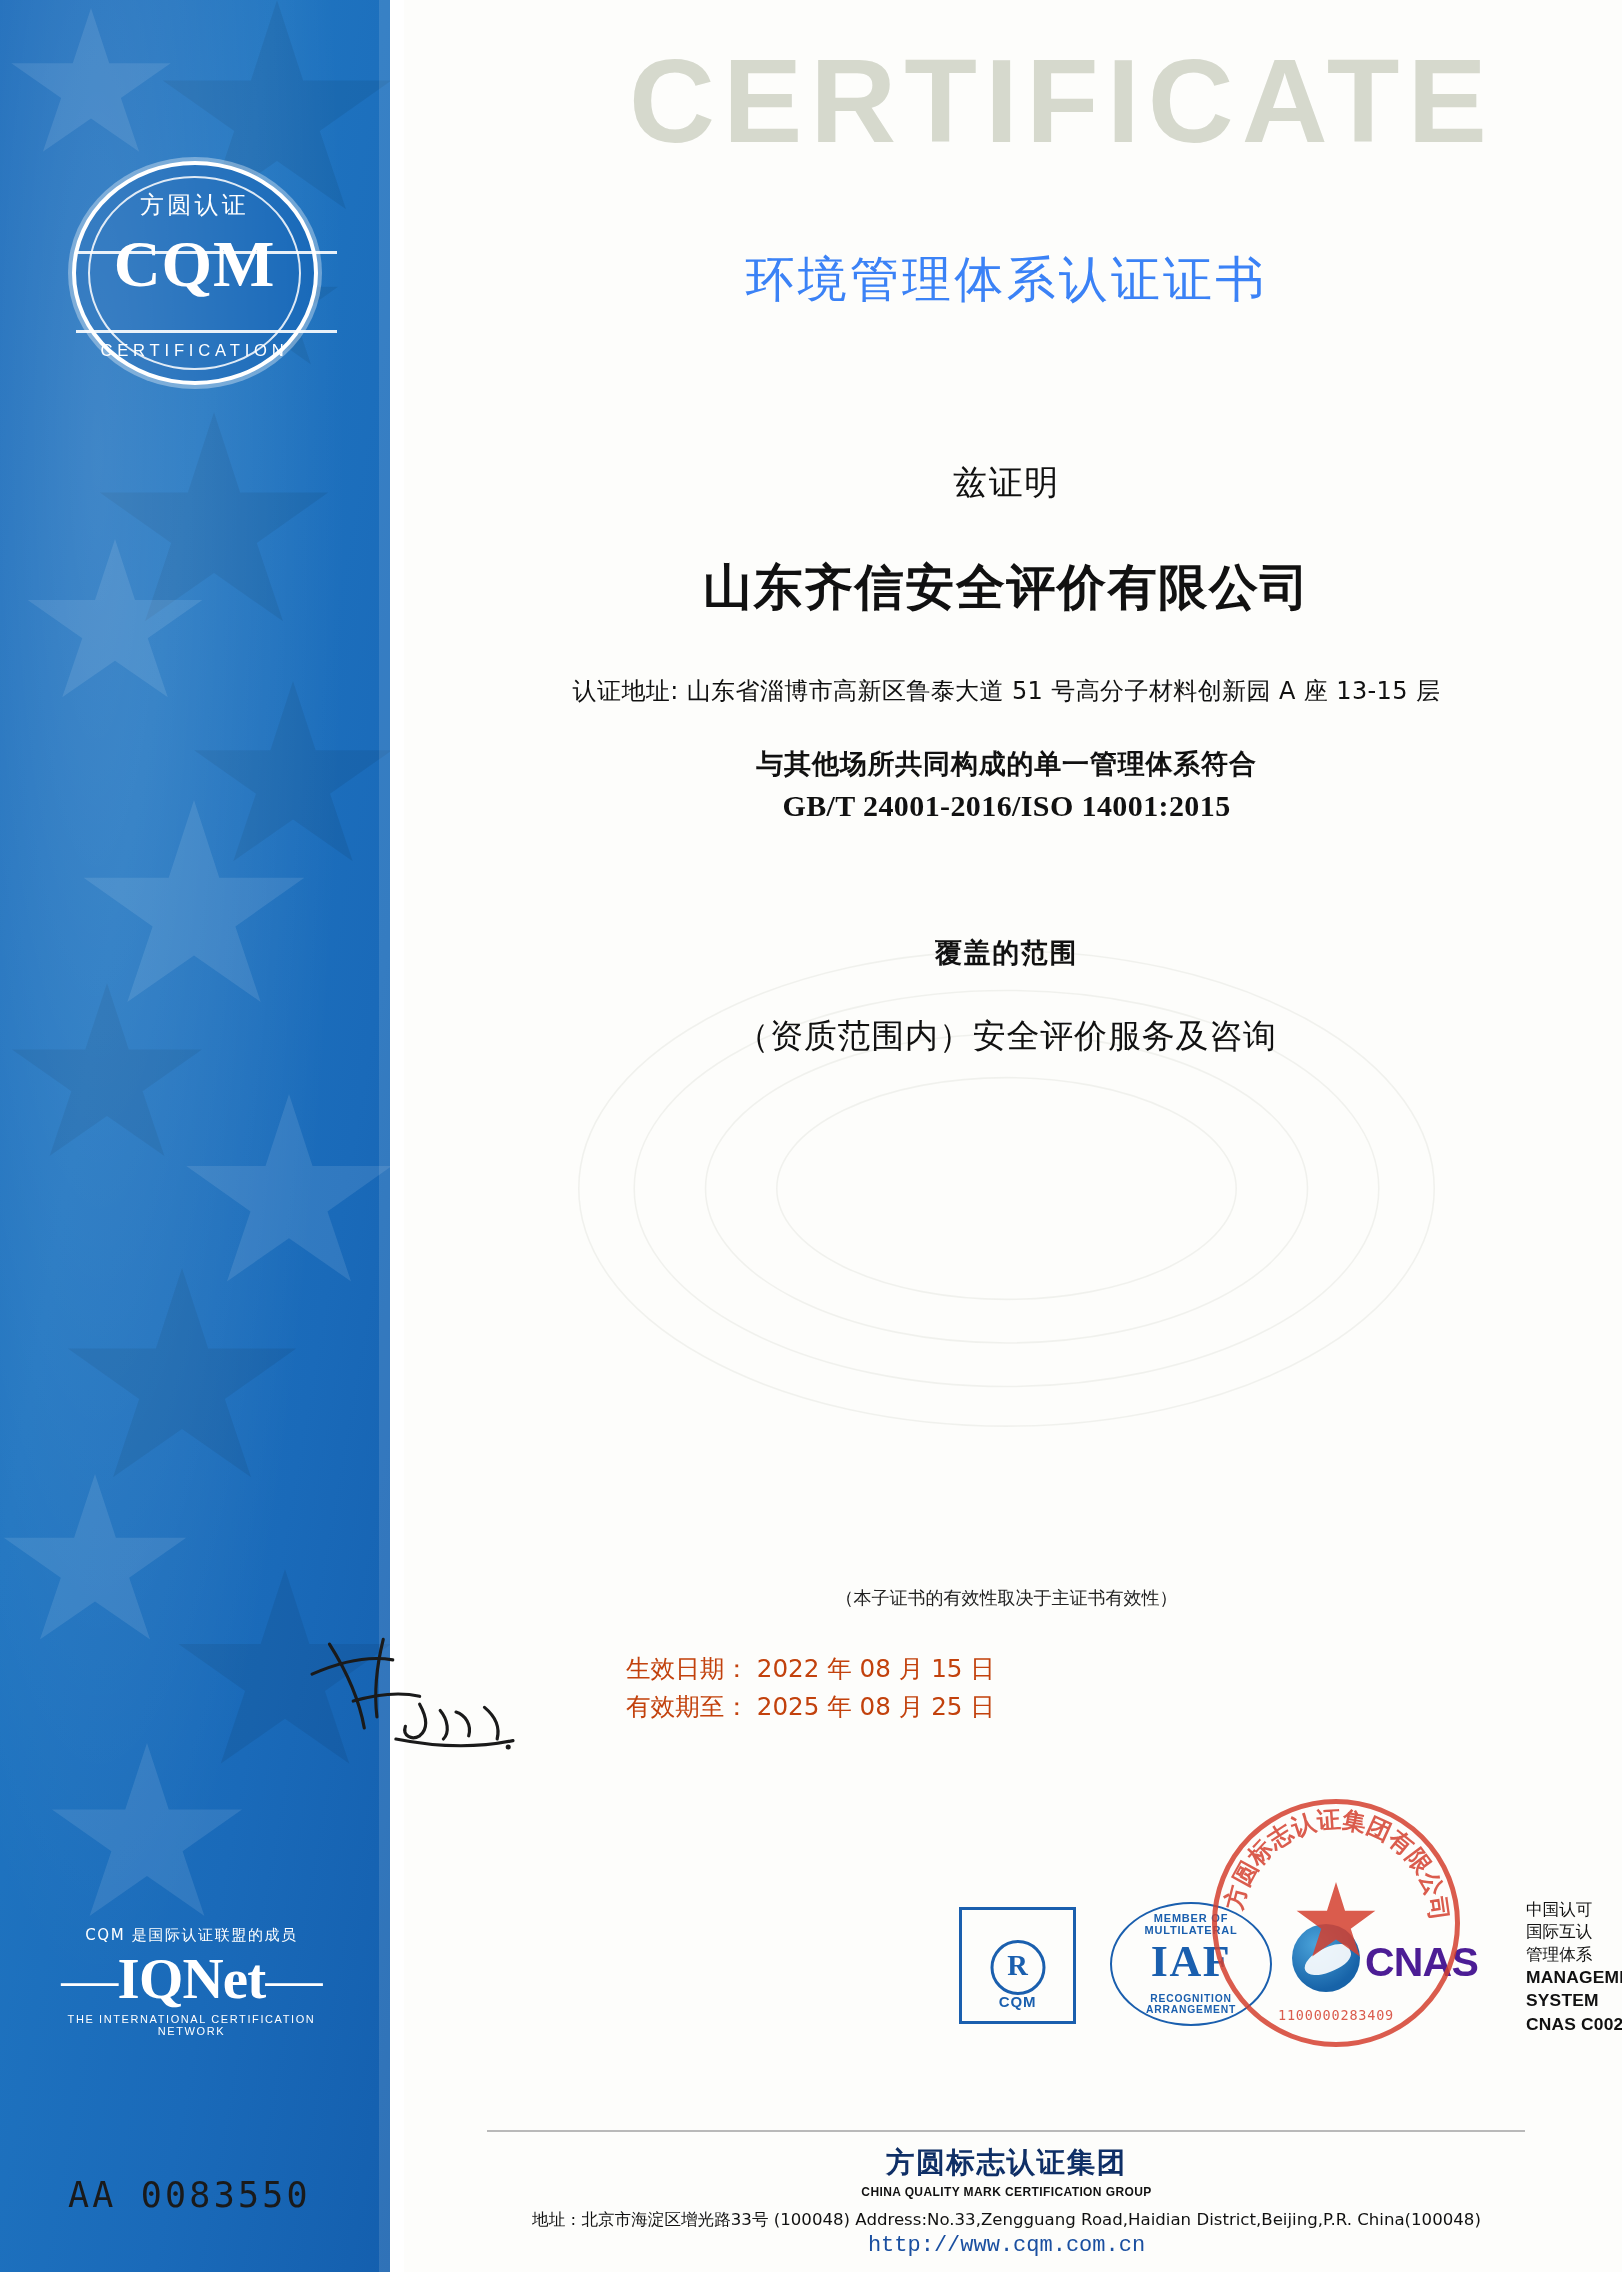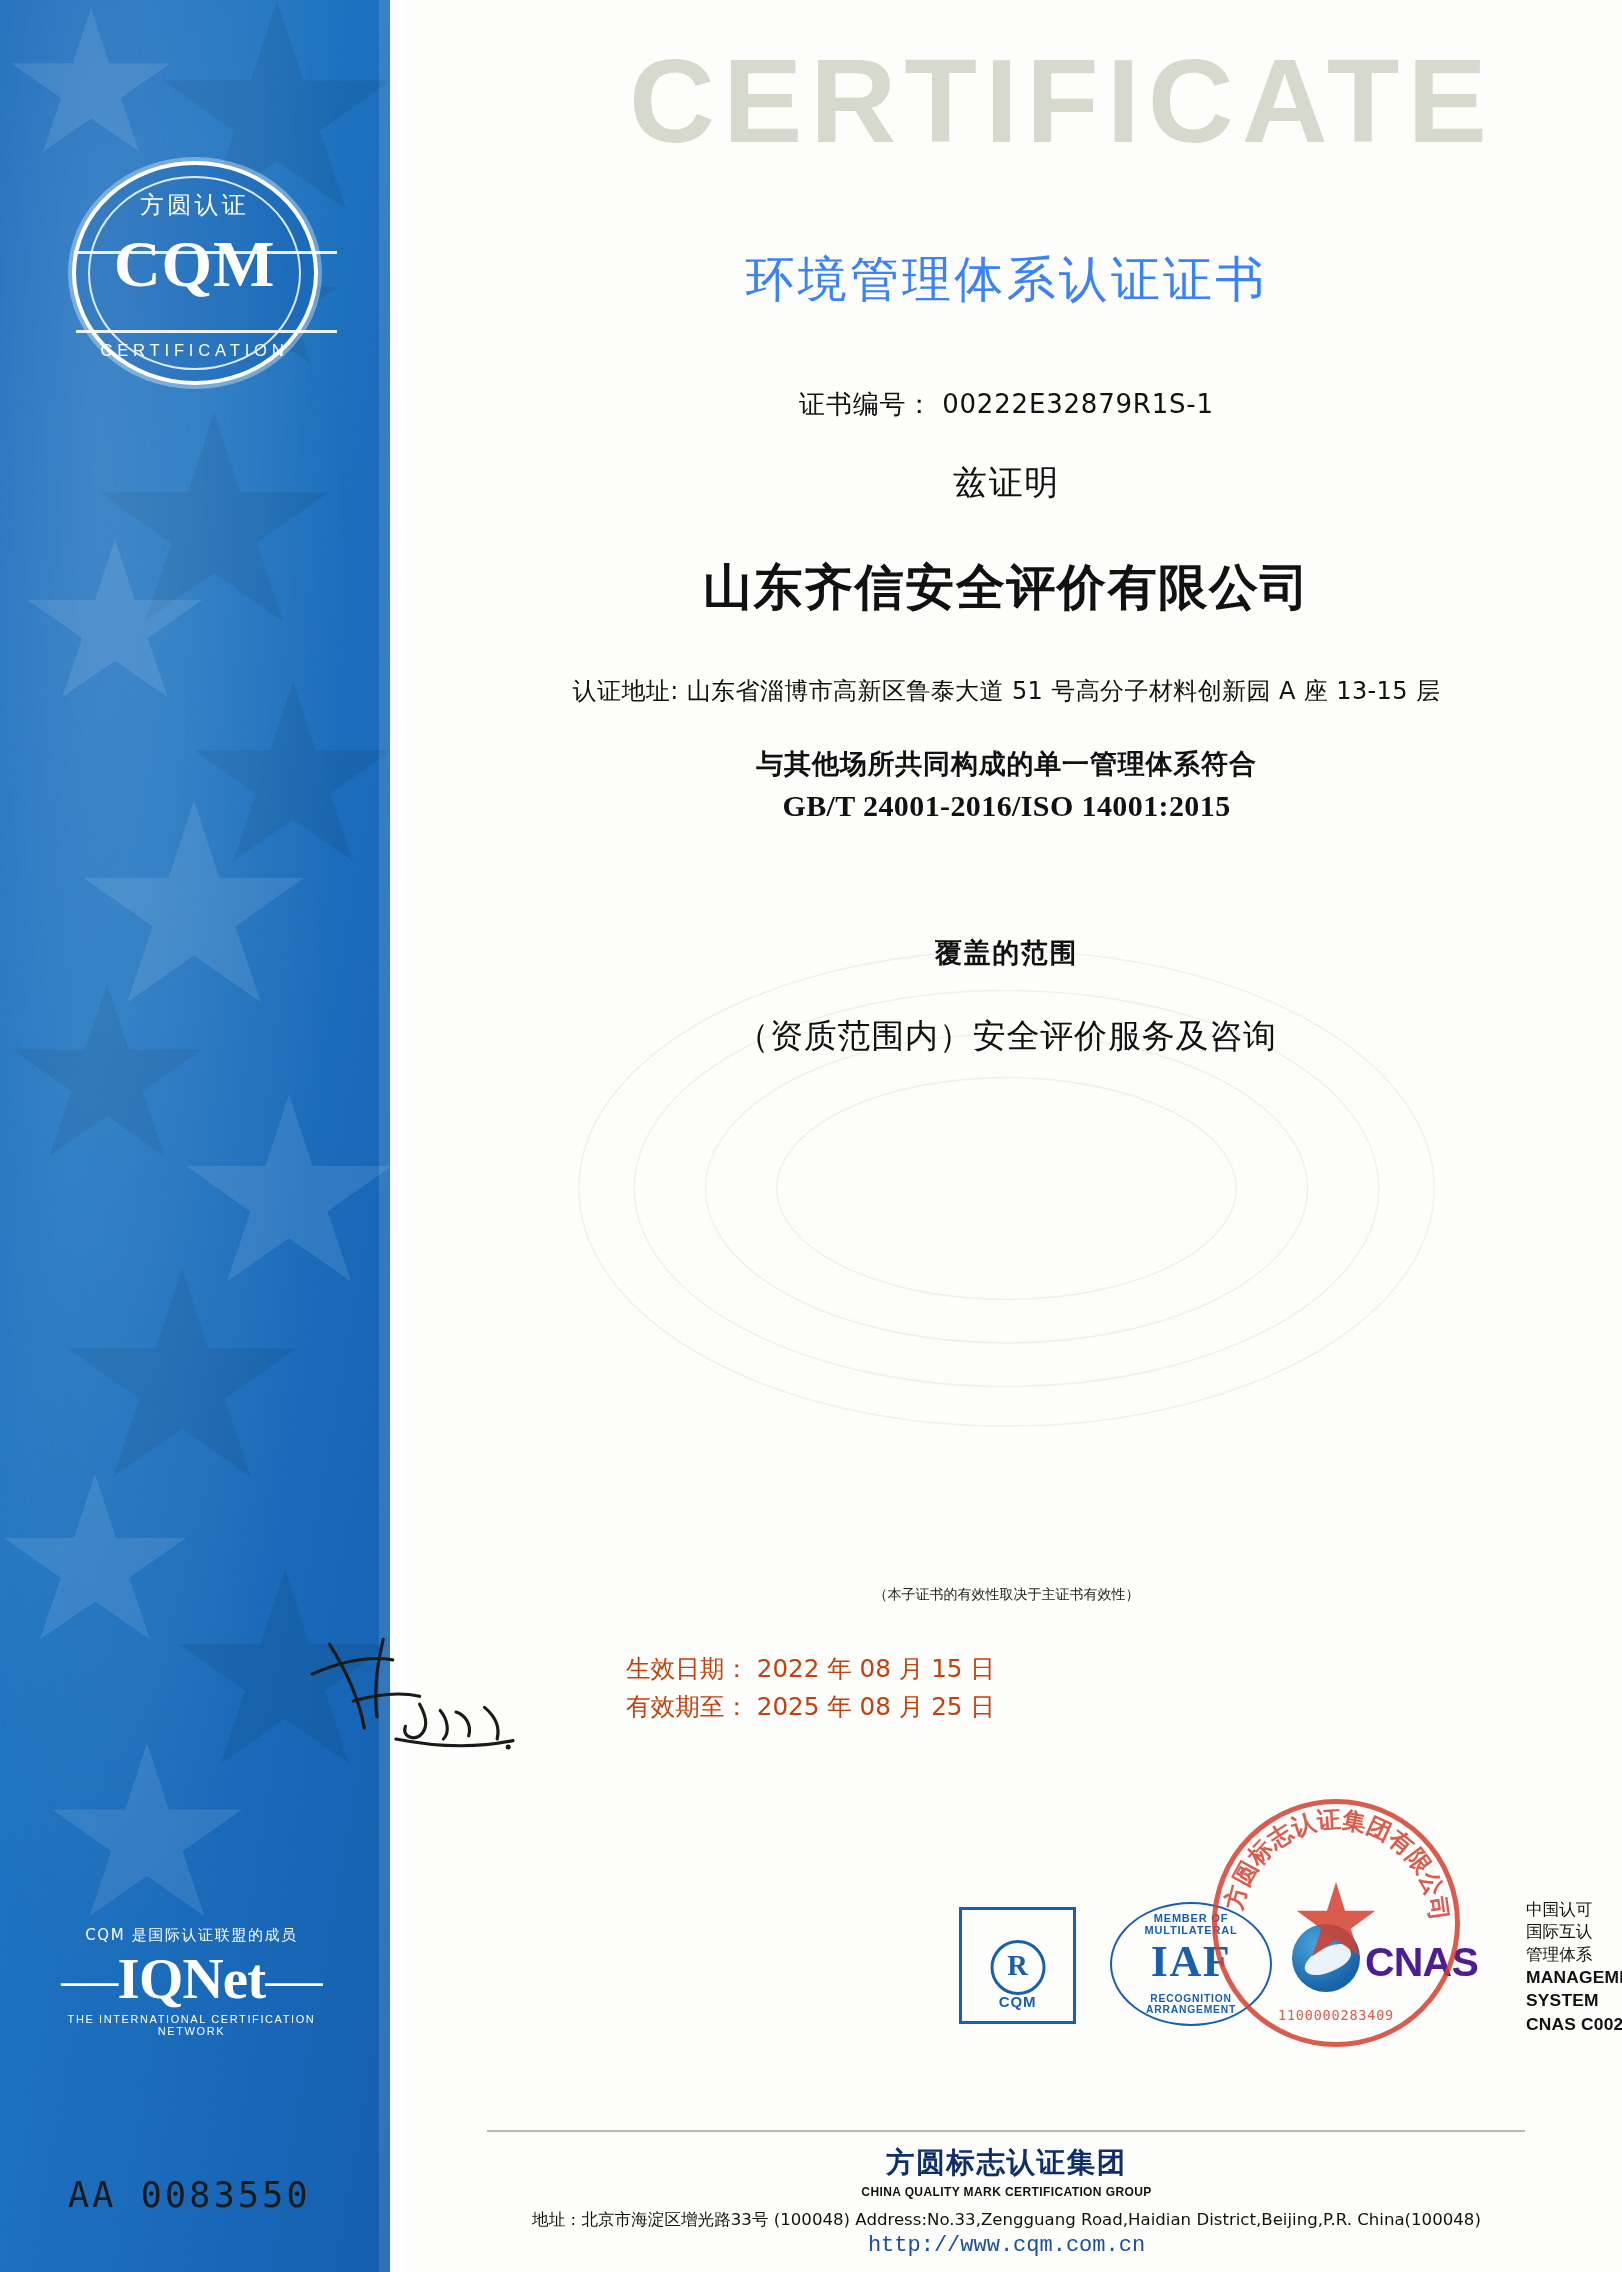--- a/index.html
+++ b/index.html
@@ -296,21 +296,21 @@
     font-size: 33px;
     color: #111111;
     letter-spacing: 0.8px;
     font-family: "DejaVu Serif", serif;
   }
   .note {
     position: absolute;
     top: 1586px;
     width: 1125px;
     text-align: center;
-    font-size: 14px;
+    font-size: 18px;
     color: #222222;
     font-family: "DejaVu Sans", sans-serif;
   }
 
   .dates {
     position: absolute;
     left: 626px;
     top: 1650px;
     font-size: 24.6px;
     color: #c2410c;
@@ -593,24 +593,20 @@
   <svg class="wm-rings" viewBox="0 0 1140 700">
     <ellipse cx="570" cy="350" rx="540" ry="300" fill="none" stroke="#8a8f7c" stroke-width="2"></ellipse>
     <ellipse cx="570" cy="350" rx="470" ry="250" fill="none" stroke="#8a8f7c" stroke-width="2"></ellipse>
     <ellipse cx="570" cy="350" rx="380" ry="195" fill="none" stroke="#8a8f7c" stroke-width="2"></ellipse>
     <ellipse cx="570" cy="350" rx="290" ry="140" fill="none" stroke="#8a8f7c" stroke-width="2"></ellipse>
   </svg>
 
   <div class="content">
     <div class="cert-title">环境管理体系认证证书</div>
 
-    <div class="cert-no">
-      <span>证书编号：</span>
-      <span>00222E32879R1S-1</span>
-    </div>
 
     <div class="hereby">兹证明</div>
 
     <div class="company">山东齐信安全评价有限公司</div>
 
     <div class="address">认证地址: 山东省淄博市高新区鲁泰大道 51 号高分子材料创新园 A 座 13-15 层</div>
 
     <div class="conform">与其他场所共同构成的单一管理体系符合</div>
 
     <div class="standard">GB/T 24001-2016/ISO 14001:2015</div>

